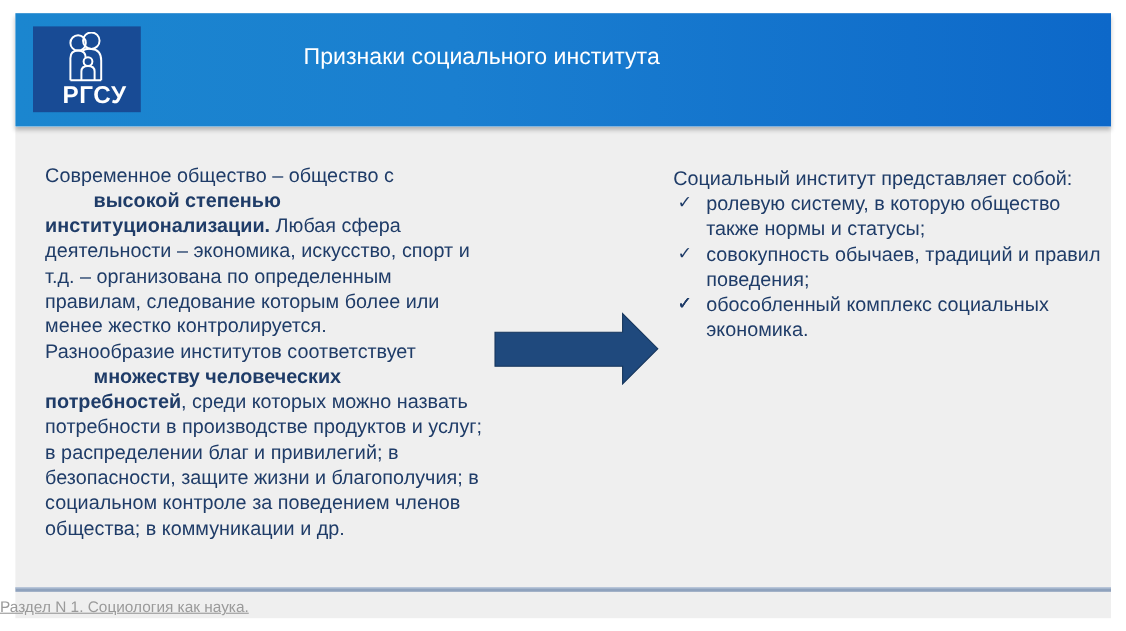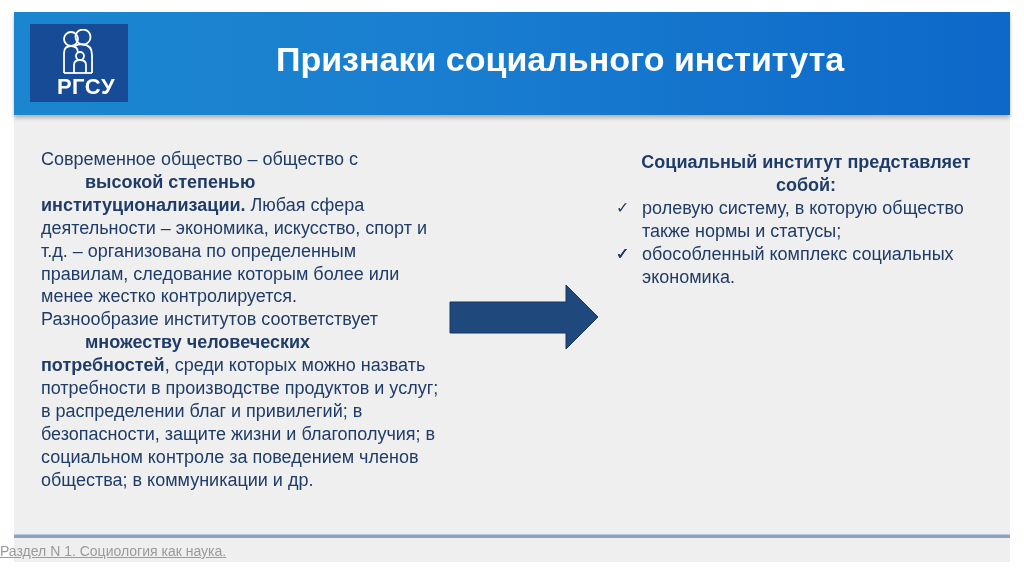--- a/index.html
+++ b/index.html
@@ -19,34 +19,34 @@
   .logo {
     position:absolute; left:30px; top:24px; width:98px; height:78px;
     background:#184b95;
   }
   .logo svg { position:absolute; left:30px; top:5px; }
   .logo-text {
     position:absolute; left:0; width:112px; top:50px; text-align:center;
     color:#fff; font-weight:bold; font-size:22px; letter-spacing:0.5px;
   }
   .title {
-    position:absolute; left:276px; top:40px; color:#fff; font-weight:bold;
-    font-size:34px; white-space:nowrap;
+    position:absolute; left:276px; top:40px; color:#fff; font-weight:normal;
+    font-size:21px; white-space:nowrap;
   }
   .left-text {
     position:absolute; left:41px; top:148px; width:400px;
     color:#1f3c68; font-size:18px; line-height:22.9px;
   }
   .left-text b { font-weight:bold;margin-left:44px; }
   .arrow { position:absolute; left:448px; top:283px; }
   .right-block {
     position:absolute; left:612px; top:151px; width:390px;
     color:#1f3c68; font-size:18px; line-height:22.9px;
   }
-  .right-head { text-align:center; font-weight:bold; margin-bottom:0; width:388px; }
+  .right-head { text-align:left; font-weight:normal; margin-bottom:0; width:388px; }
   .list { list-style:none; margin:0; padding:0; }
   .list li { position:relative; padding-left:30px; }
   .check { position:absolute; left:4px; top:0; font-size:16px; }
   .footer-line {
     position:absolute; left:14px; top:534px; width:996px; height:3px;
     background:#8fa2bd; border-top:1px solid #b9c8dc;
   }
   .footer-text {
     position:absolute; left:0; width:946px; top:543px; 
     color:#9a9a9a; font-size:14px;text-decoration:underline;
@@ -80,21 +80,21 @@
 </div>
 
 <svg class="arrow" width="154" height="70" viewBox="0 0 154 70">
   <polygon points="2,19 118,19 118,2 150,34 118,66 118,50 2,50" fill="#1f497d" stroke="#16365d" stroke-width="1"></polygon>
 </svg>
 
 <div class="right-block">
   <div class="right-head">Социальный институт представляет собой:</div>
   <ul class="list">
     <li><span class="check">✓</span><span>ролевую систему, в которую общество также нормы и статусы;</span></li>
-    <li><span class="check">✓</span></li>
+    <li><span class="check">✓</span><span>совокупность обычаев, традиций и правил поведения;</span></li>
     <li><span class="check">✓</span></li>
     <li><span class="check">✓</span></li>
     <li><span class="check">✓</span><span>обособленный комплекс социальных экономика.</span></li>
   </ul>
 </div>
 
 <div class="footer-line"></div>
 <div class="footer-text">Раздел N 1. Социология как наука.</div>
 
 </body></html>

